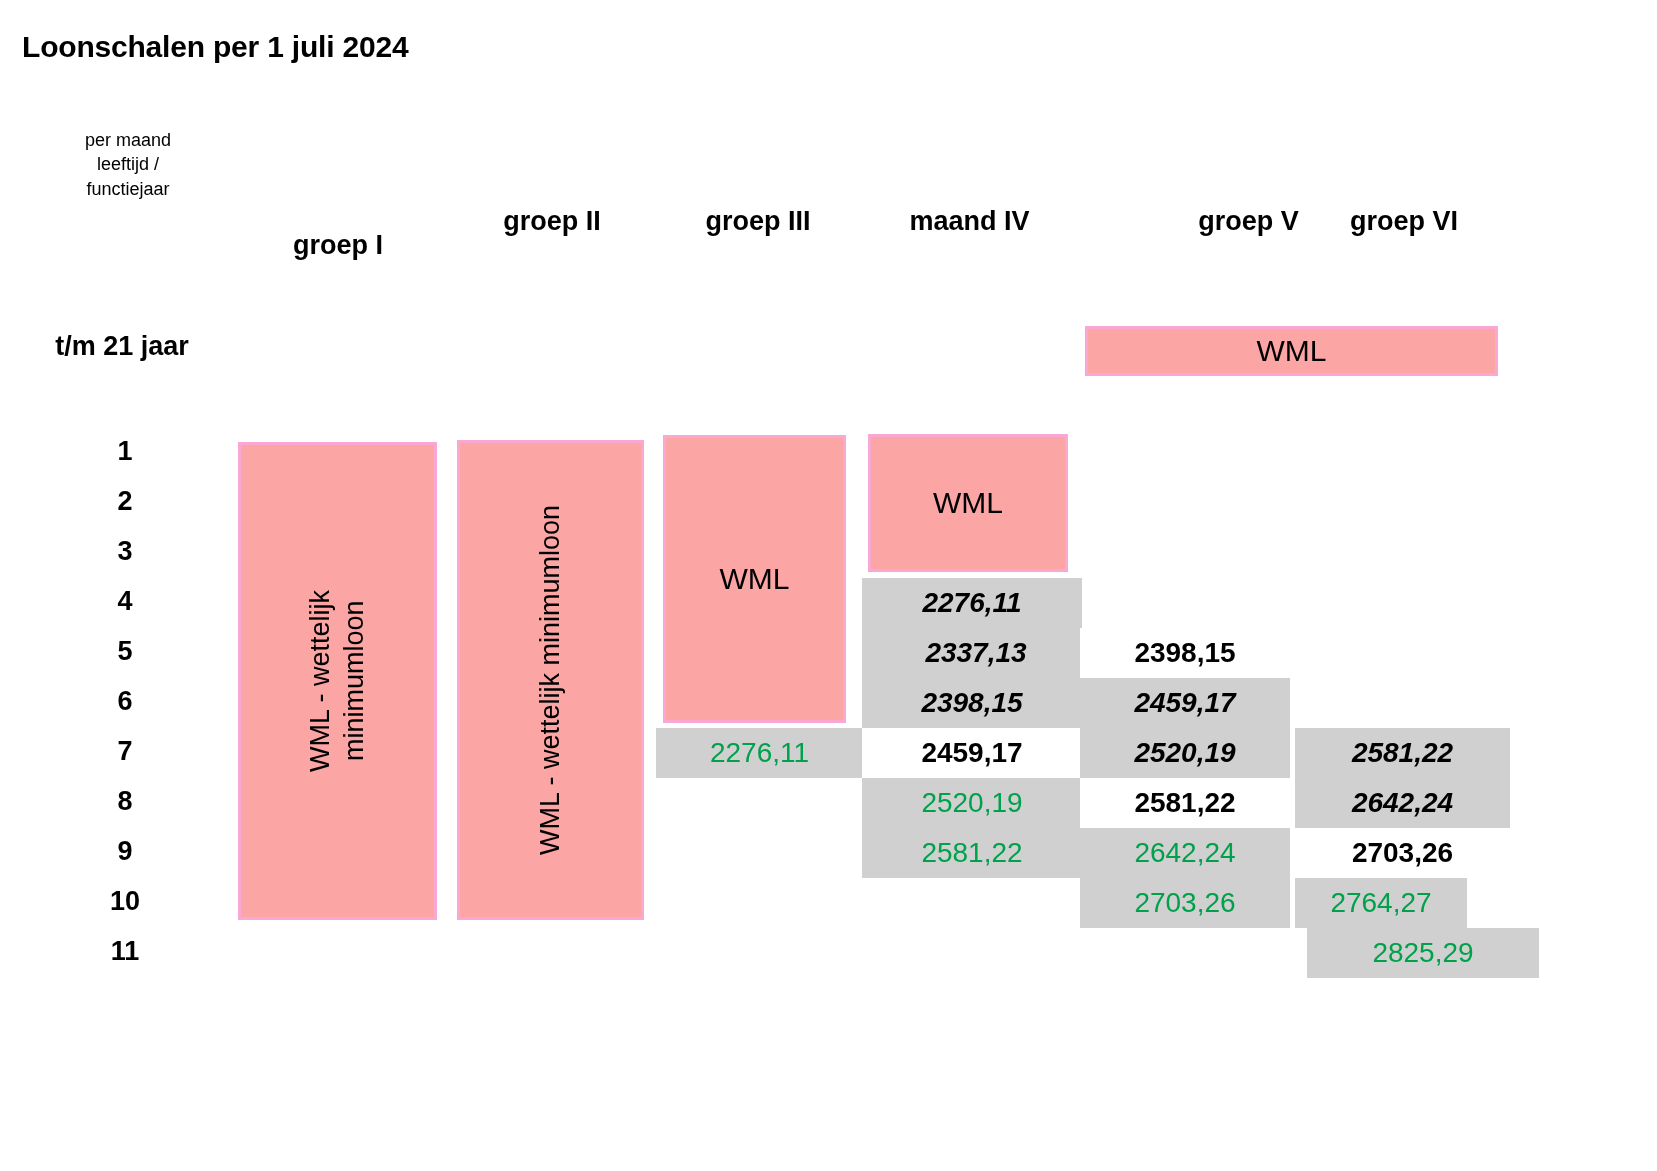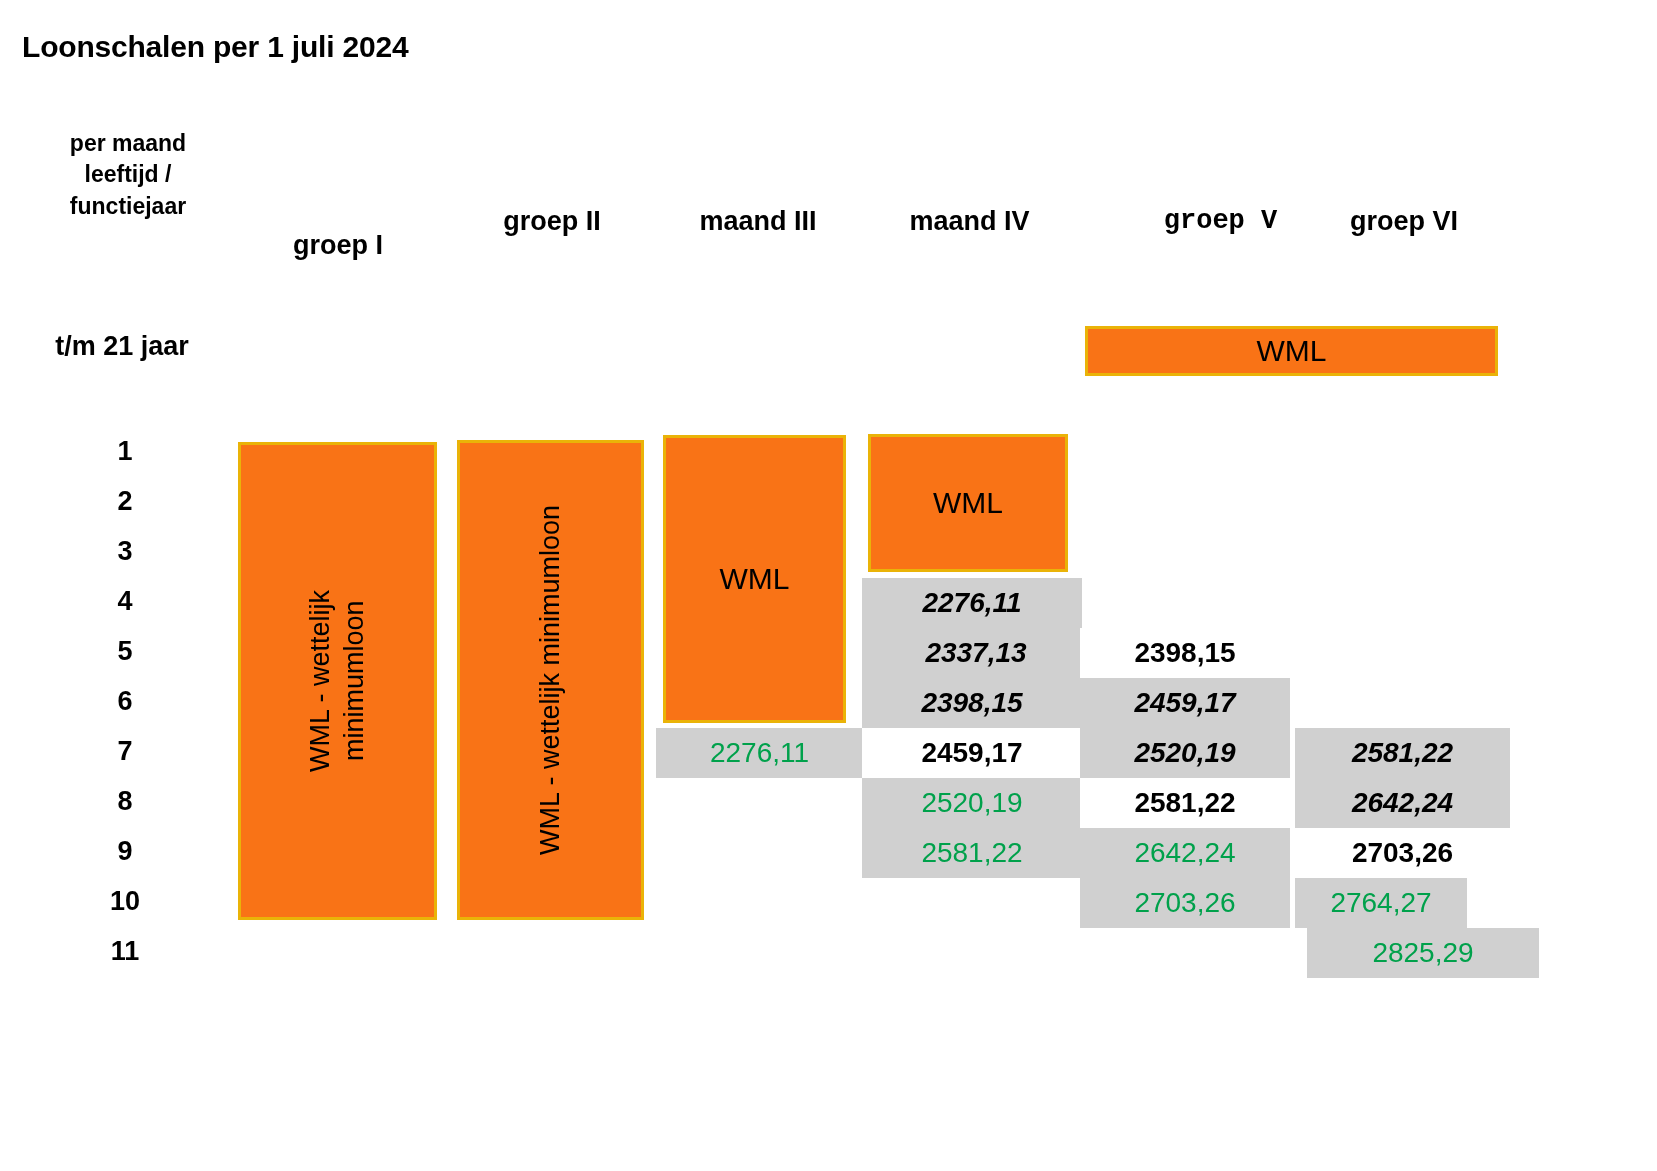--- a/index.html
+++ b/index.html
@@ -13,21 +13,21 @@
   
   .title{
     position:absolute;left:22px;top:30px;
     font-size:30px;font-weight:bold;letter-spacing:-0.2px;
     white-space:nowrap;
   }
 
   
   .rowhead-title{
     position:absolute;left:28px;top:128px;width:200px;
-    font-size:23px;font-weight:bold;line-height:1.36;
+    font-size:18px;font-weight:normal;line-height:1.36;
     text-align:center;
   }
 
   
   .colhead{
     position:absolute;top:206px;
     font-size:27px;font-weight:bold;
     text-align:center;white-space:nowrap;
   }
 
@@ -37,22 +37,22 @@
     font-size:27px;font-weight:bold;text-align:center;
     white-space:nowrap;
   }
   .rowlabel.tm{
     left:22px;width:200px;font-size:27px;text-align:center;
   }
 
   
   .wmlbox{
     position:absolute;
-    border:3px solid #eab308;
-    background:#f97316;
+    border:3px solid #f9a8d4;
+    background:#fca5a5;
     box-sizing:border-box;
     display:flex;align-items:center;justify-content:center;
   }
   .wmlbox .lbl{
     font-size:30px;font-weight:normal;line-height:1.2;
     text-align:center;white-space:pre-line;
   }
   .wmlbox.vert .lbl{
     writing-mode:vertical-rl;transform:rotate(180deg);
     font-size:27px;line-height:1.25;
@@ -80,23 +80,23 @@
   <div class="title">Loonschalen per 1 juli 2024</div>
 
   <div class="rowhead-title">
     <div>per maand</div>
     <div>leeftijd /</div>
     <div>functiejaar</div>
   </div>
 
   <div class="colhead" style="left:238px;width:200px;margin-top:24px;">groep I</div>
   <div class="colhead" style="left:452px;width:200px;">groep II</div>
-  <div class="colhead" style="left:658px;width:200px;">maand III</div>
+  <div class="colhead" style="left:658px;width:200px;">groep III</div>
   <div class="colhead" style="left:867px;width:205px;">maand IV</div>
-  <div class="colhead" style="left:1118px;width:205px;font-family:Liberation Mono, monospace;">groep V</div>
+  <div class="colhead" style="left:1146px;width:205px;">groep V</div>
   <div class="colhead" style="left:1298px;width:212px;">groep  VI</div>
 
   <div class="rowlabel tm" style="top:331px;">t/m 21 jaar</div>
   <div class="rowlabel" style="top:436px;">1</div>
   <div class="rowlabel" style="top:486px;">2</div>
   <div class="rowlabel" style="top:536px;">3</div>
   <div class="rowlabel" style="top:586px;">4</div>
   <div class="rowlabel" style="top:636px;">5</div>
   <div class="rowlabel" style="top:686px;">6</div>
   <div class="rowlabel" style="top:736px;">7</div>

